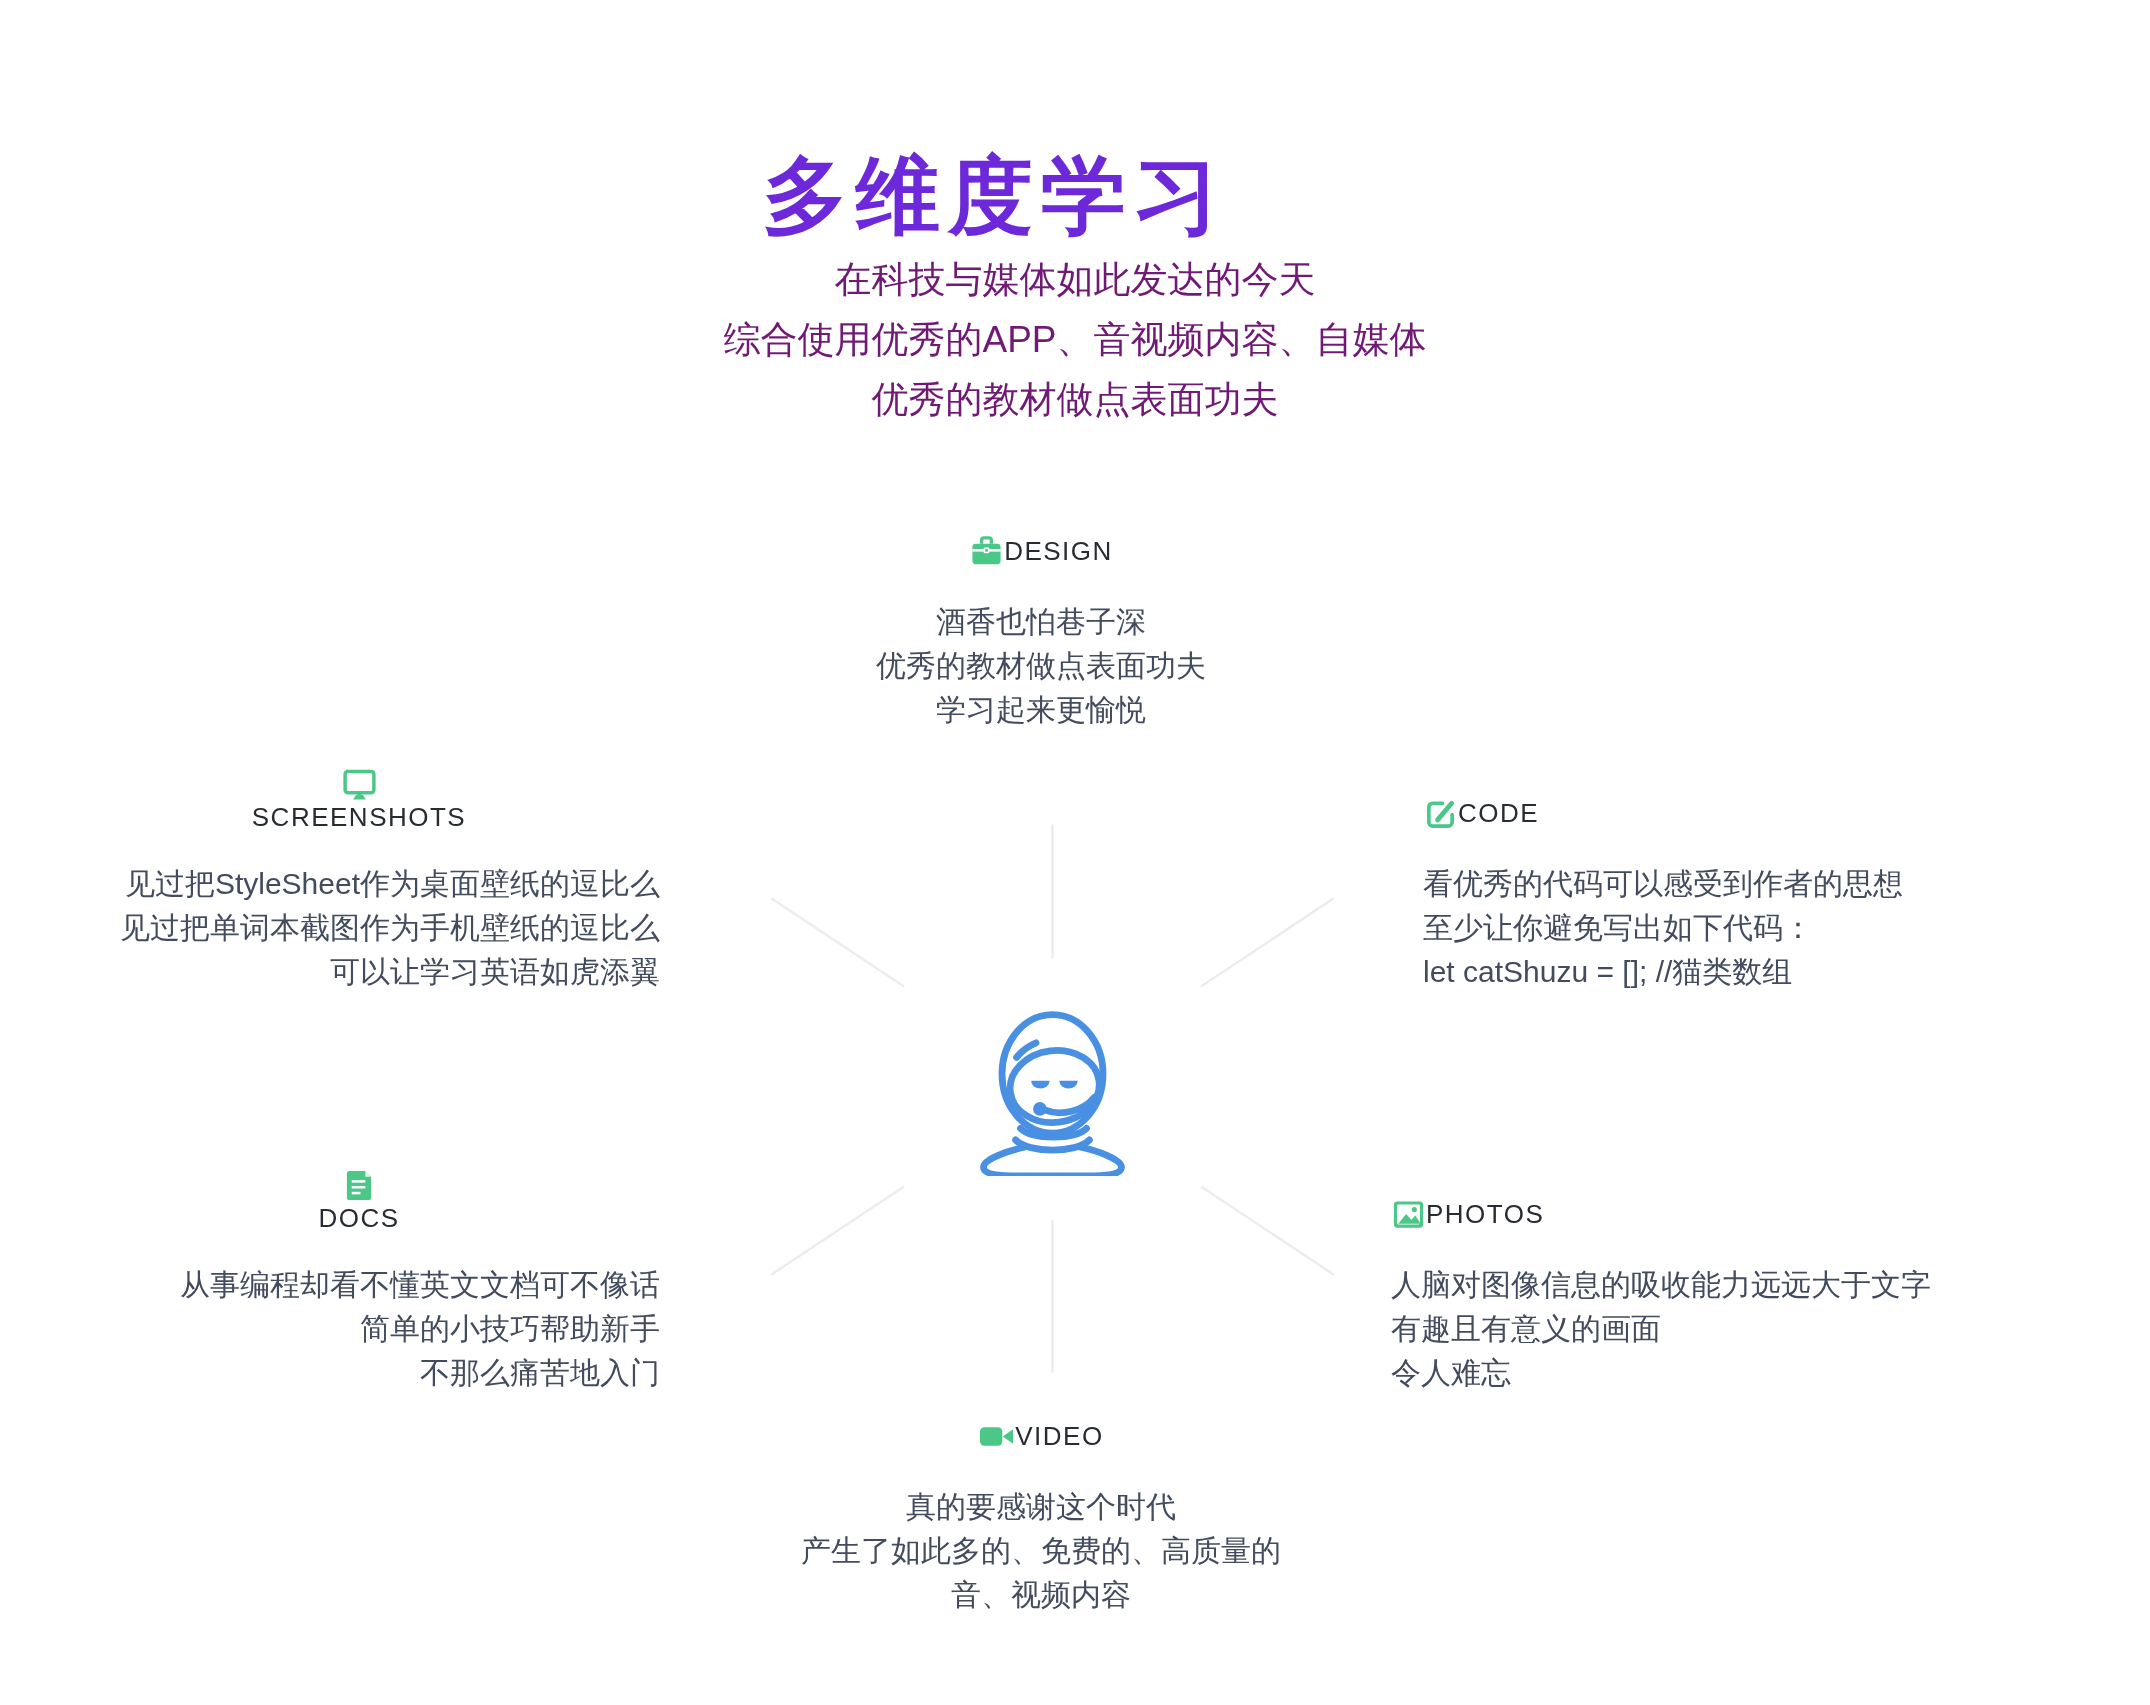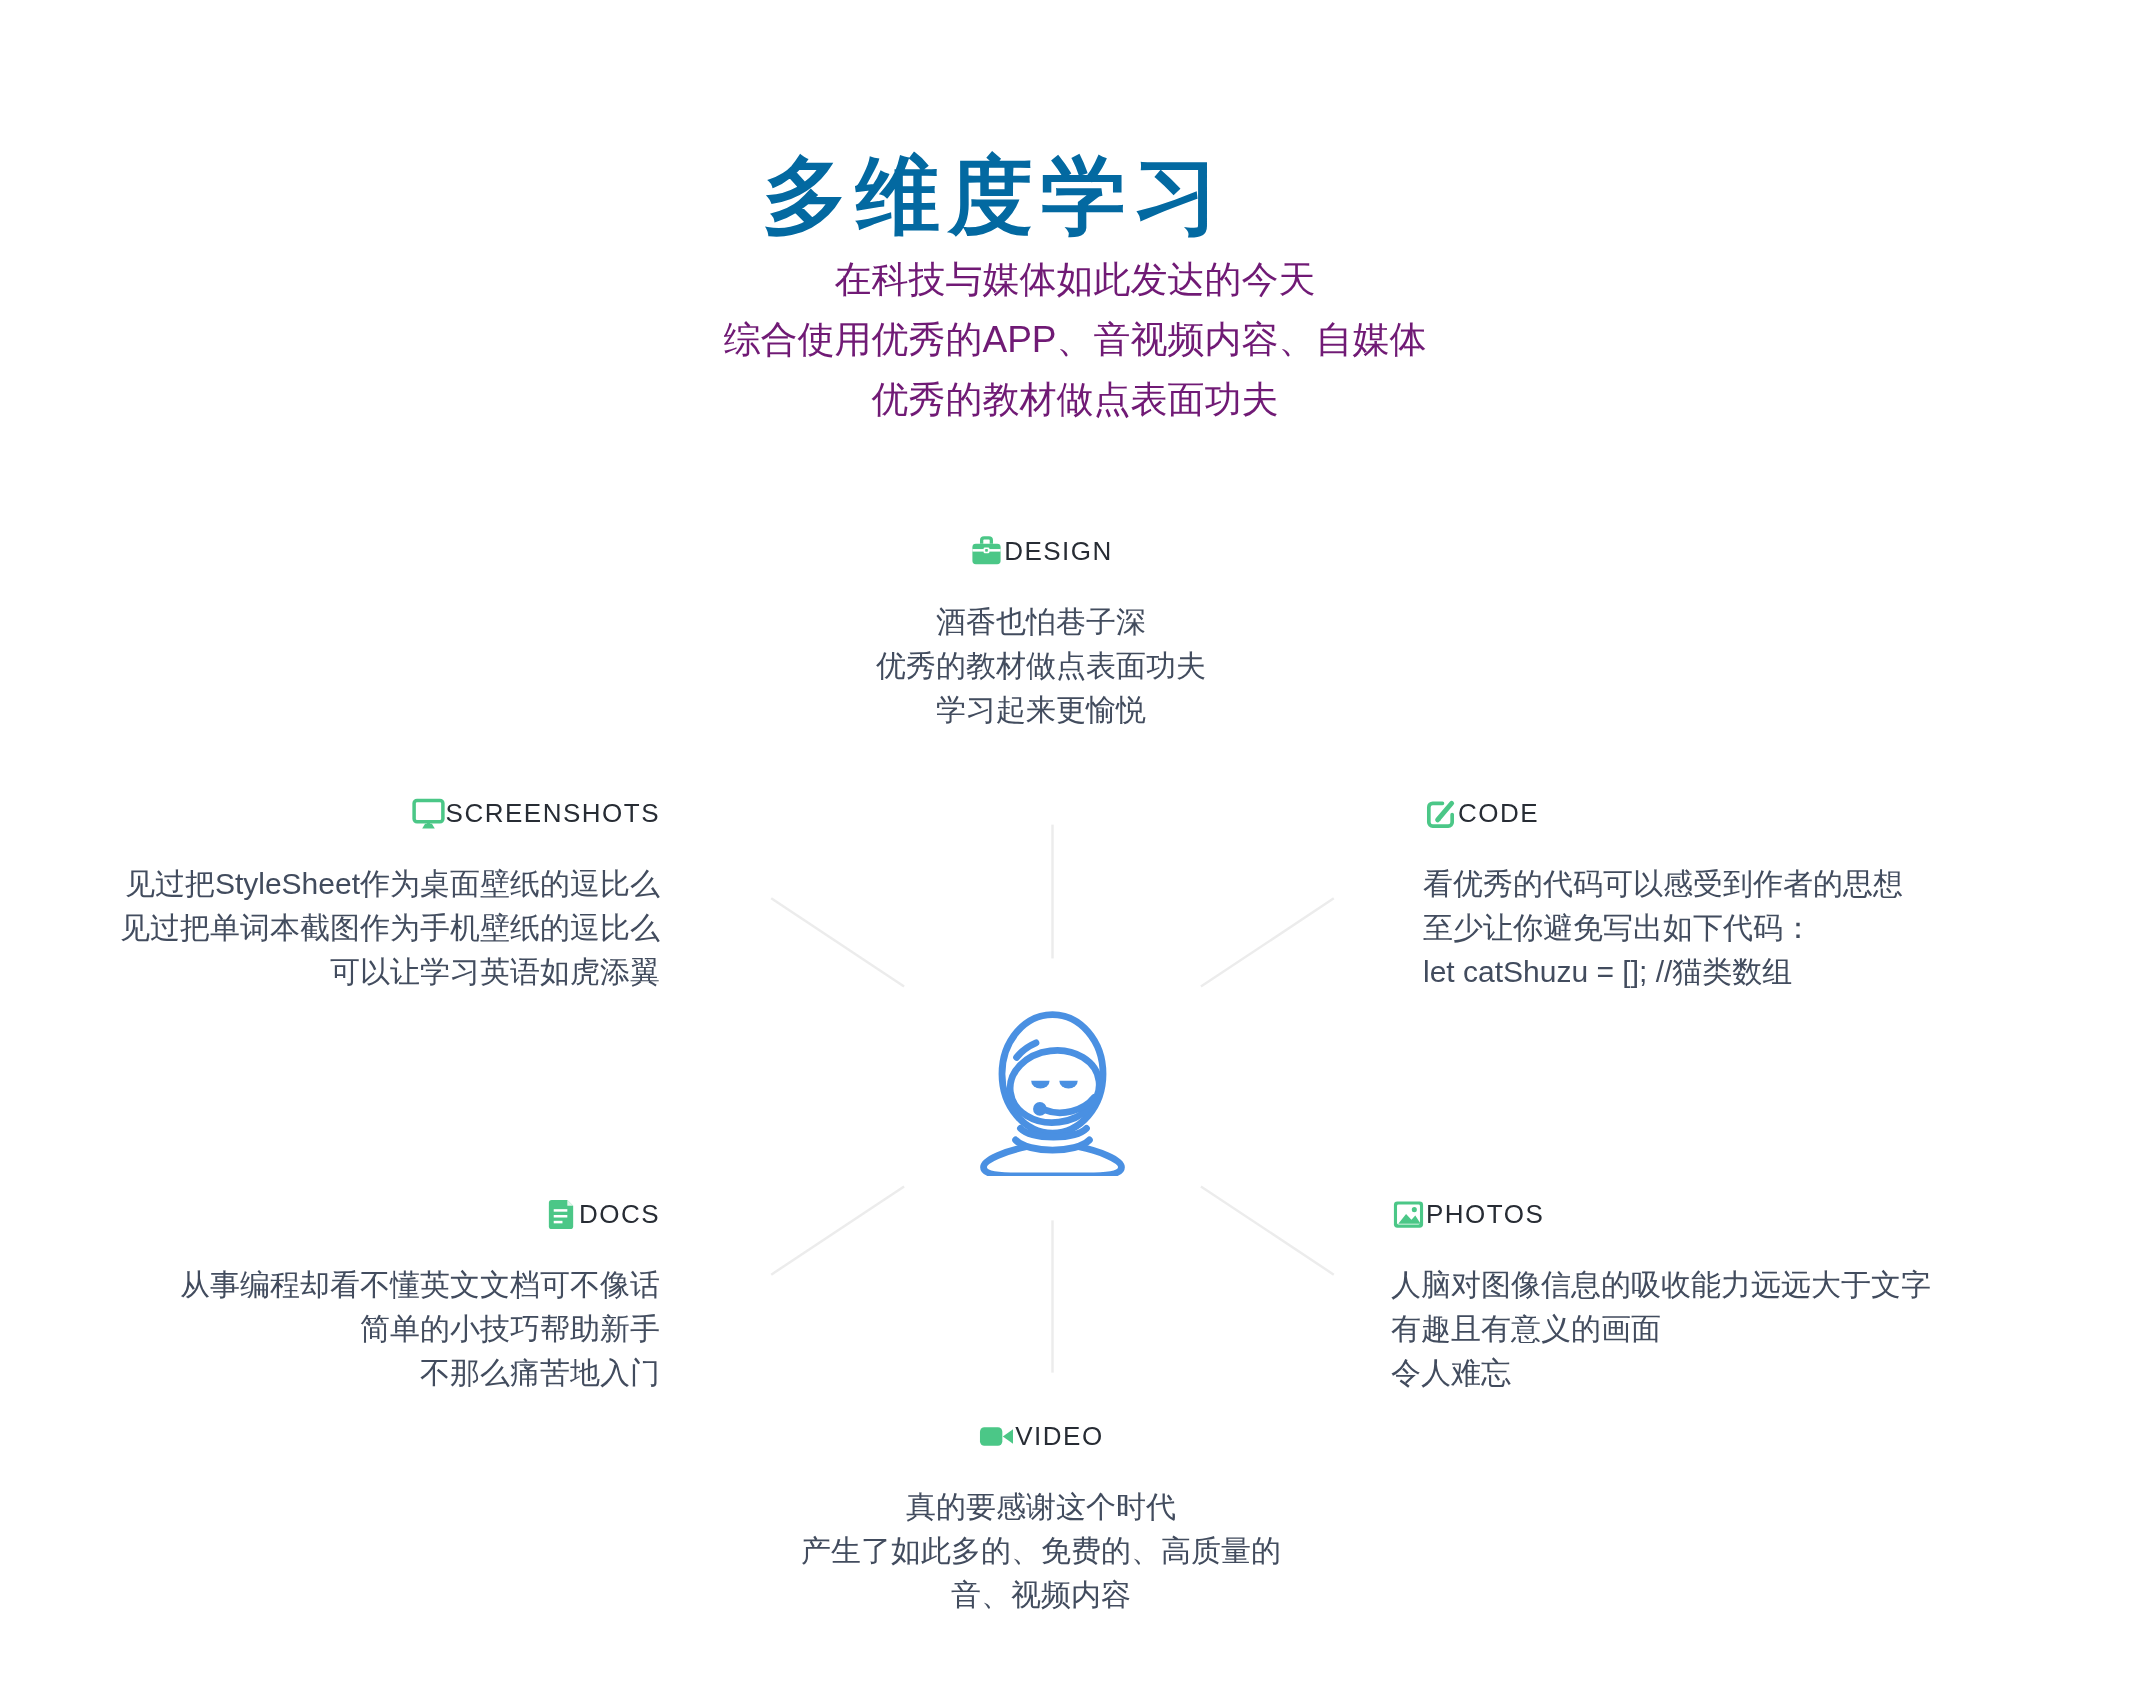--- a/index.html
+++ b/index.html
@@ -4,33 +4,33 @@
 <style>
   html,body{margin:0;padding:0;}
   body{
     width:2150px;height:1706px;position:relative;overflow:hidden;
     background:#ffffff;
     font-family:"Liberation Sans","DejaVu Sans",sans-serif;
   }
   .page-title{
     position:absolute;left:0;top:82px;width:1989px;text-align:center;
     font-family:"DejaVu Serif","Liberation Serif",serif;
-    font-weight:700;font-size:85px;letter-spacing:7.8px;color:#0369a1;
+    font-weight:700;font-size:85px;letter-spacing:7.8px;color:#6d28d9;
   }
   .page-subtitle{
     position:absolute;left:0;top:250px;width:2150px;text-align:center;
     font-size:37px;line-height:60px;color:#701a75;
   }
   .feature{position:absolute;}
   .feature .hdr{display:flex;align-items:center;height:39px;}
   .feature .lbl{font-size:26px;letter-spacing:1.5px;color:#272c34;}
   .feature .body{margin-top:29px;font-size:30px;line-height:44px;color:#424c5e;}
   .al-c .hdr{justify-content:center;}
   .al-c .body{text-align:center;}
-  .al-r .hdr{justify-content:flex-end;}
+  .al-r .hdr{justify-content:flex-end;flex-direction:column;}
   .al-r .body{text-align:right;}
   .al-l .hdr{justify-content:flex-start;}
   .al-l .body{text-align:left;}
   #feature-design{left:750px;top:532px;width:582px;}
   #feature-screenshots{left:58px;top:794px;width:602px;}
   #feature-code{left:1423px;top:794px;width:660px;}
   #feature-docs{left:58px;top:1195px;width:602px;}
   #feature-photos{left:1391px;top:1195px;width:660px;}
   #feature-video{left:750px;top:1417px;width:582px;}
   .spokes{position:absolute;left:616px;top:747px;}

